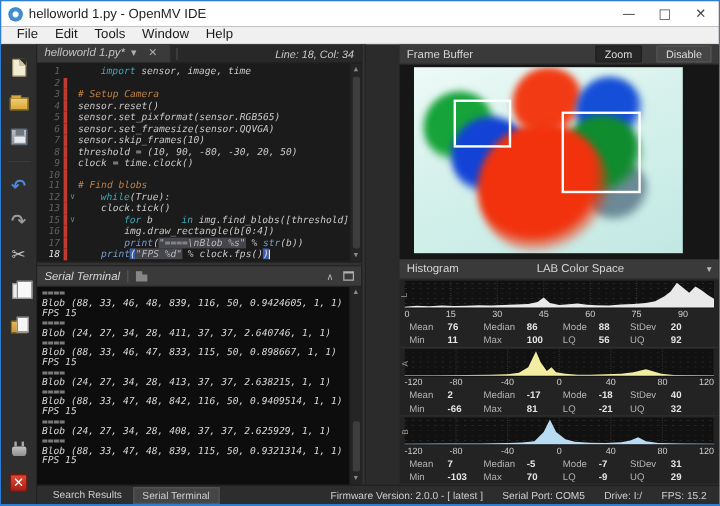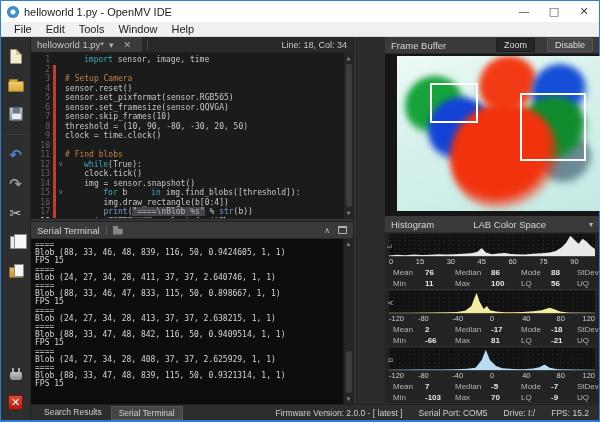--- a/index.html
+++ b/index.html
@@ -58,21 +58,21 @@
   .ic-plug:after  { content:""; position:absolute; right:2px; top:-4px; width:2px; height:4px; background:#a9a9a9; }
   .ic-stop { width:15px; height:15px; background:linear-gradient(#e04a38,#a81e12); border:1px solid #7c150c;
              border-radius:2px; color:#fff; font-size:11px; font-weight:bold; display:flex;
              align-items:center; justify-content:center; font-family:"DejaVu Sans",sans-serif; }
 
   
   .main-col { flex:1; display:flex; flex-direction:column; min-width:0; }
   .panes { flex:1; display:flex; min-height:0; }
 
   
-  .editor-col { width:322px; display:flex; flex-direction:column; flex:0 0 auto; min-height:0; }
+  .editor-col { width:270px; display:flex; flex-direction:column; flex:0 0 auto; min-height:0;font-style:italic; }
   .tabbar { height:16px; background:#282828; display:flex; align-items:center; flex:0 0 auto;
             border-bottom:1px solid #1f1f1f; font-size:9.5px; color:#c4c4c4; }
   .tab { background:#3a3a3a; height:100%; display:flex; align-items:center; padding:0 6px;
          border-right:1px solid #242424; }
   .tab-caret, .tab-close { padding:0 5px; color:#b0b0b0; font-size:9px; }
   .tabbar-sep { width:1px; height:10px; background:#4a4a4a; margin:0 4px; }
   .cursor-pos { margin-left:auto; padding-right:6px; color:#c8c8c8; font-size:9px; }
 
   .editor { flex:1; background:#1b1b1b; display:flex; min-height:0; position:relative;
             font-family:"DejaVu Sans Mono","Liberation Mono",monospace; font-size:8px; }
@@ -233,21 +233,20 @@
                 <div class="eline"><span class="ln">4</span><span class="chg on"></span><span class="fold"></span><span class="codetext"><span>sensor.reset()</span></span></div>
                 <div class="eline"><span class="ln">5</span><span class="chg on"></span><span class="fold"></span><span class="codetext"><span>sensor.set_pixformat(sensor.RGB565)</span></span></div>
                 <div class="eline"><span class="ln">6</span><span class="chg on"></span><span class="fold"></span><span class="codetext"><span>sensor.set_framesize(sensor.QQVGA)</span></span></div>
                 <div class="eline"><span class="ln">7</span><span class="chg on"></span><span class="fold"></span><span class="codetext"><span>sensor.skip_frames(10)</span></span></div>
                 <div class="eline"><span class="ln">8</span><span class="chg on"></span><span class="fold"></span><span class="codetext"><span>threshold = (10, 90, -80, -30, 20, 50)</span></span></div>
                 <div class="eline"><span class="ln">9</span><span class="chg on"></span><span class="fold"></span><span class="codetext"><span>clock = time.clock()</span></span></div>
                 <div class="eline"><span class="ln">10</span><span class="chg on"></span><span class="fold"></span><span class="codetext"></span></div>
                 <div class="eline"><span class="ln">11</span><span class="chg on"></span><span class="fold"></span><span class="codetext"><span class="tk-cm"># Find blobs</span></span></div>
                 <div class="eline"><span class="ln">12</span><span class="chg on"></span><span class="fold">∨</span><span class="codetext"><span class="tk-kw">while</span><span>(True):</span></span></div>
                 <div class="eline"><span class="ln">13</span><span class="chg on"></span><span class="fold"></span><span class="codetext"><span>    clock.tick()</span></span></div>
-                <div class="eline"><span class="ln">14</span><span class="chg on"></span><span class="fold"></span><span class="codetext"><span>    img = sensor.snapshot()</span></span></div>
                 <div class="eline"><span class="ln">15</span><span class="chg on"></span><span class="fold">∨</span><span class="codetext"><span>    </span><span class="tk-kw">for</span><span> b </span><span class="tk-kw">in</span><span> img.find_blobs([threshold]):</span></span></div>
                 <div class="eline"><span class="ln">16</span><span class="chg on"></span><span class="fold"></span><span class="codetext"><span>        img.draw_rectangle(b[0:4])</span></span></div>
                 <div class="eline"><span class="ln">17</span><span class="chg on"></span><span class="fold"></span><span class="codetext"><span>        </span><span class="tk-fn">print</span><span>(</span><span class="tk-sh">"====\nBlob %s"</span><span> % </span><span class="tk-fn">str</span><span>(b))</span></span></div>
                 <div class="eline"><span class="ln cur">18</span><span class="chg on"></span><span class="fold"></span><span class="codetext"><span>    </span><span class="tk-fn">print</span><span class="tk-bm">(</span><span class="tk-sh">"FPS %d"</span><span> % clock.fps()</span><span class="tk-bm">)</span><span class="caret-bar"></span></span></div>
               </div>
             <div class="vscroll">
               <div class="arrow">▲</div>
               <div class="thumb"></div>
               <div class="arrow">▼</div>
             </div>

